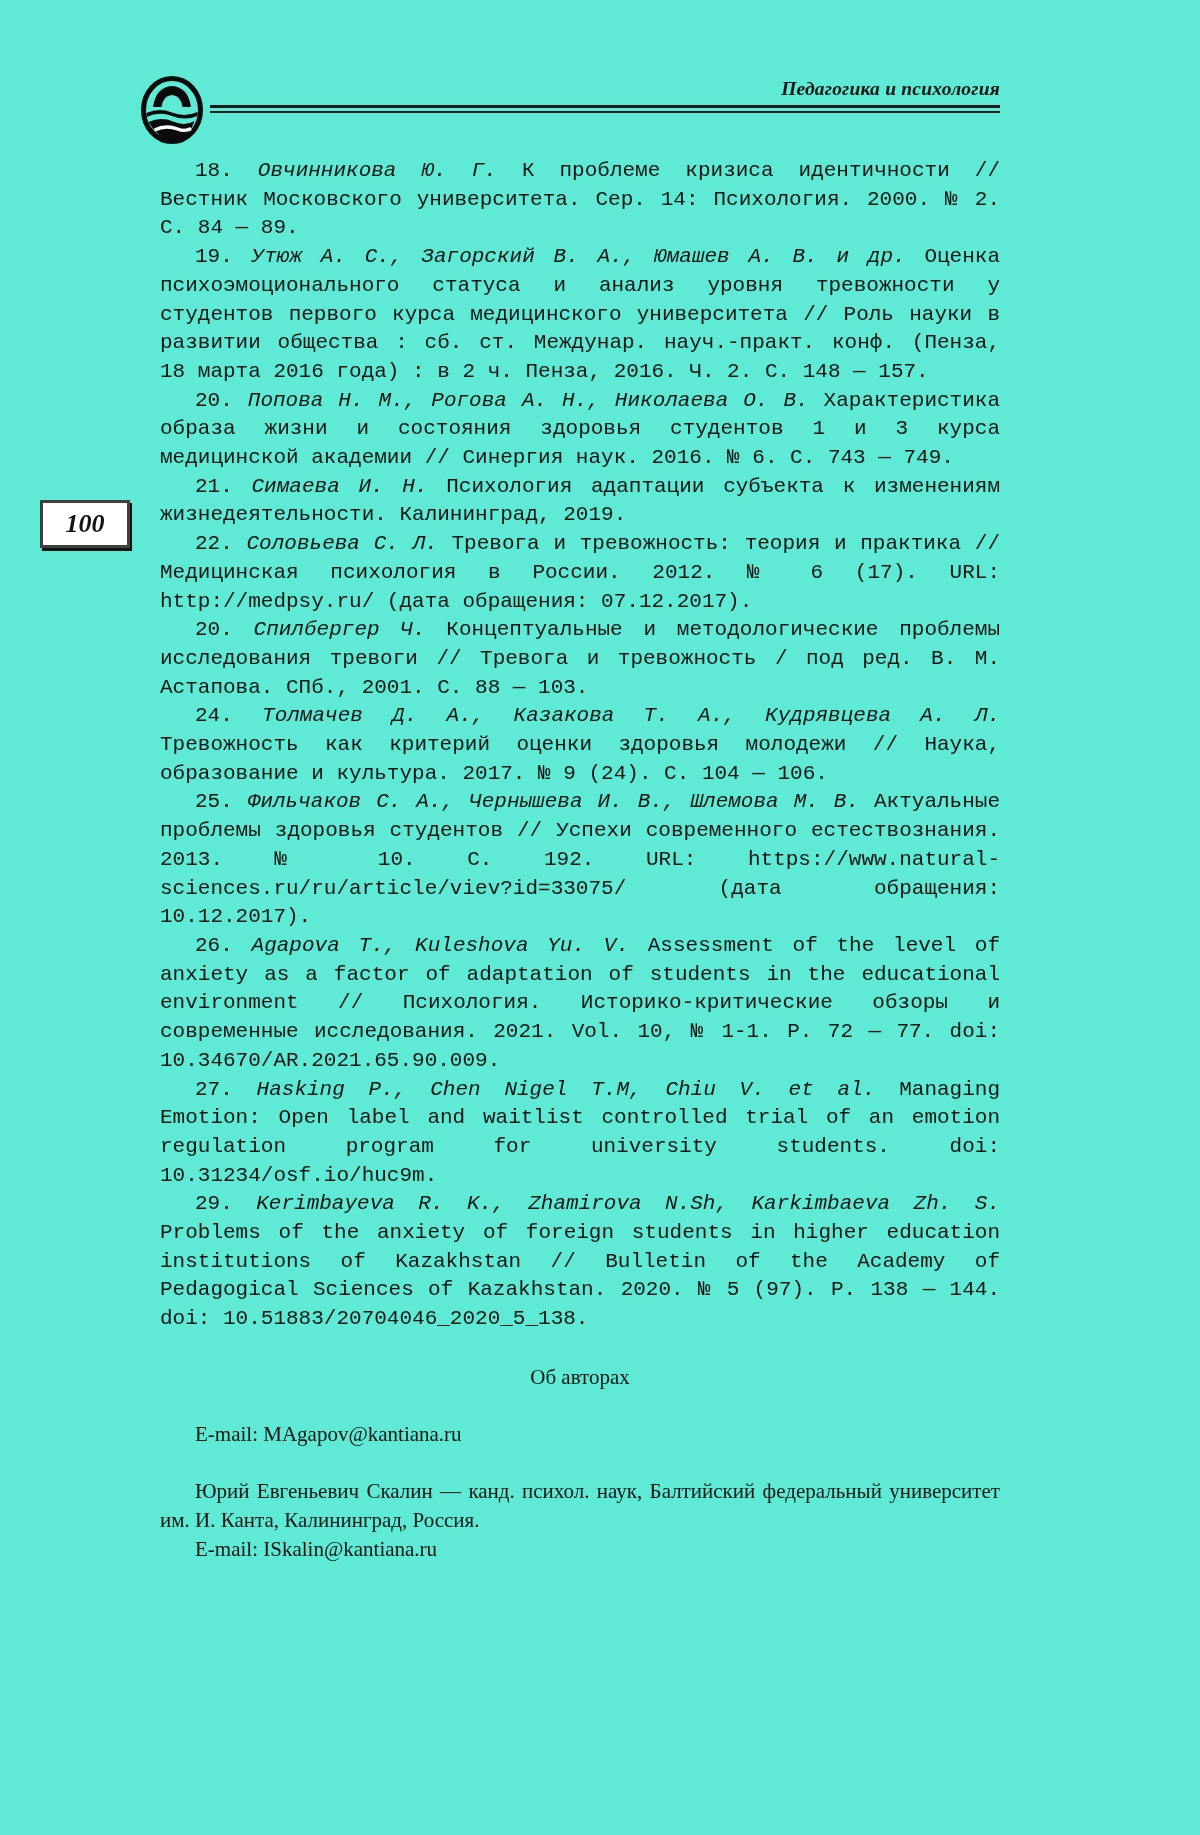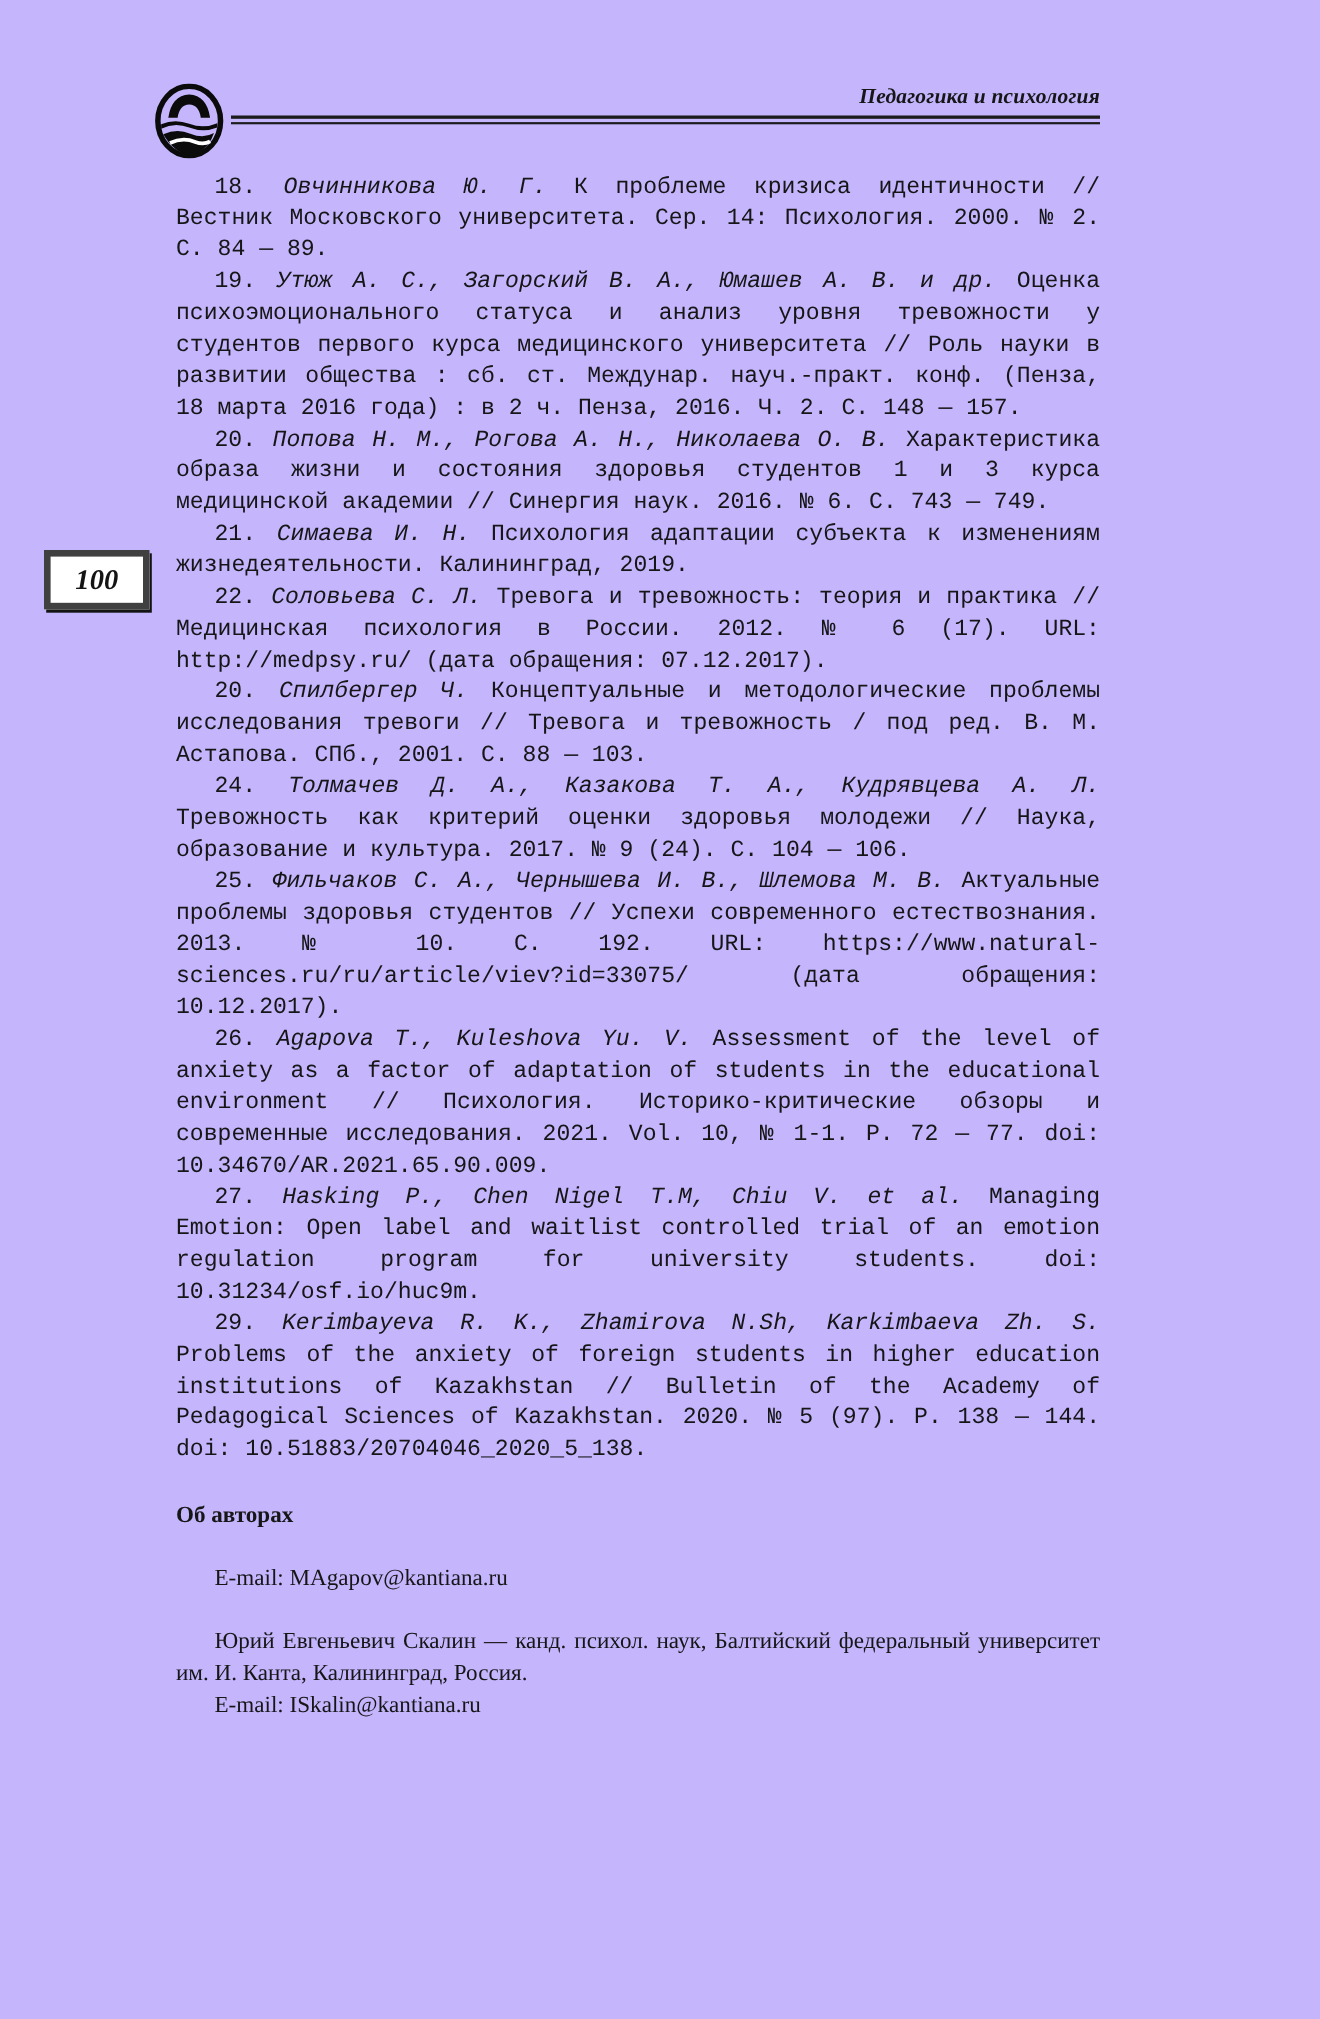--- a/index.html
+++ b/index.html
@@ -1,50 +1,50 @@
 <!DOCTYPE html>
 <html lang="ru"><head>
 <meta charset="utf-8">
 <style>
   html,body { margin:0; padding:0; background:#ffffff; }
   .page {
-    position:relative; width:1200px; height:1835px; background:#c4b5fd;
+    position:relative; width:1200px; height:1835px; background:#5eead4;
     overflow:hidden; font-family:"Liberation Serif", serif; color:#161616;
   }
 
   
   .logo { position:absolute; left:140px; top:76px; width:64px; height:68px; }
   .running-head {
     position:absolute; top:78px; left:160px; width:840px;
     text-align:right; font-style:italic; font-weight:700; font-size:19.5px;
     letter-spacing:0.2px;
   }
   .head-rule {
     position:absolute; top:105px; left:210px; width:790px; height:3px;
     border-top:3px solid #1c1c1c; border-bottom:2px solid #1c1c1c;
   }
 
   
   .pagenum-box {
     position:absolute; left:40px; top:500px; width:84px; height:42px;
-    border:6px solid #404040; box-shadow:2px 3px 0 #141414;
+    border:3px solid #404040; box-shadow:2px 3px 0 #141414;
     display:flex; align-items:center; justify-content:center; background:#fff;
   }
   .pagenum-box span { font-weight:700; font-style:italic; font-size:26px; color:#141414; }
 
   
   .content {
     position:absolute; left:160px; top:157px; width:840px;
     font-size:21px; line-height:28.7px; text-align:justify;
   }
   .ref { margin:0; text-indent:35px;font-family:Liberation Mono, monospace; }
   .ref i { font-style:italic; }
   .about-heading {
-    margin:29px 0 28px 0; 
-    font-size:21px; font-weight:700; line-height:28.7px;
+    margin:29px 0 28px 0; text-align:center;
+    font-size:21px; font-weight:400; line-height:28.7px;
   }
   .author-block { margin:0 0 29px 0; }
   .author-desc { margin:0; text-indent:35px; }
   .author-email { margin:0; text-indent:35px; text-align:left; }
 </style>
 </head>
 <body>
 
 <div class="page">
 

